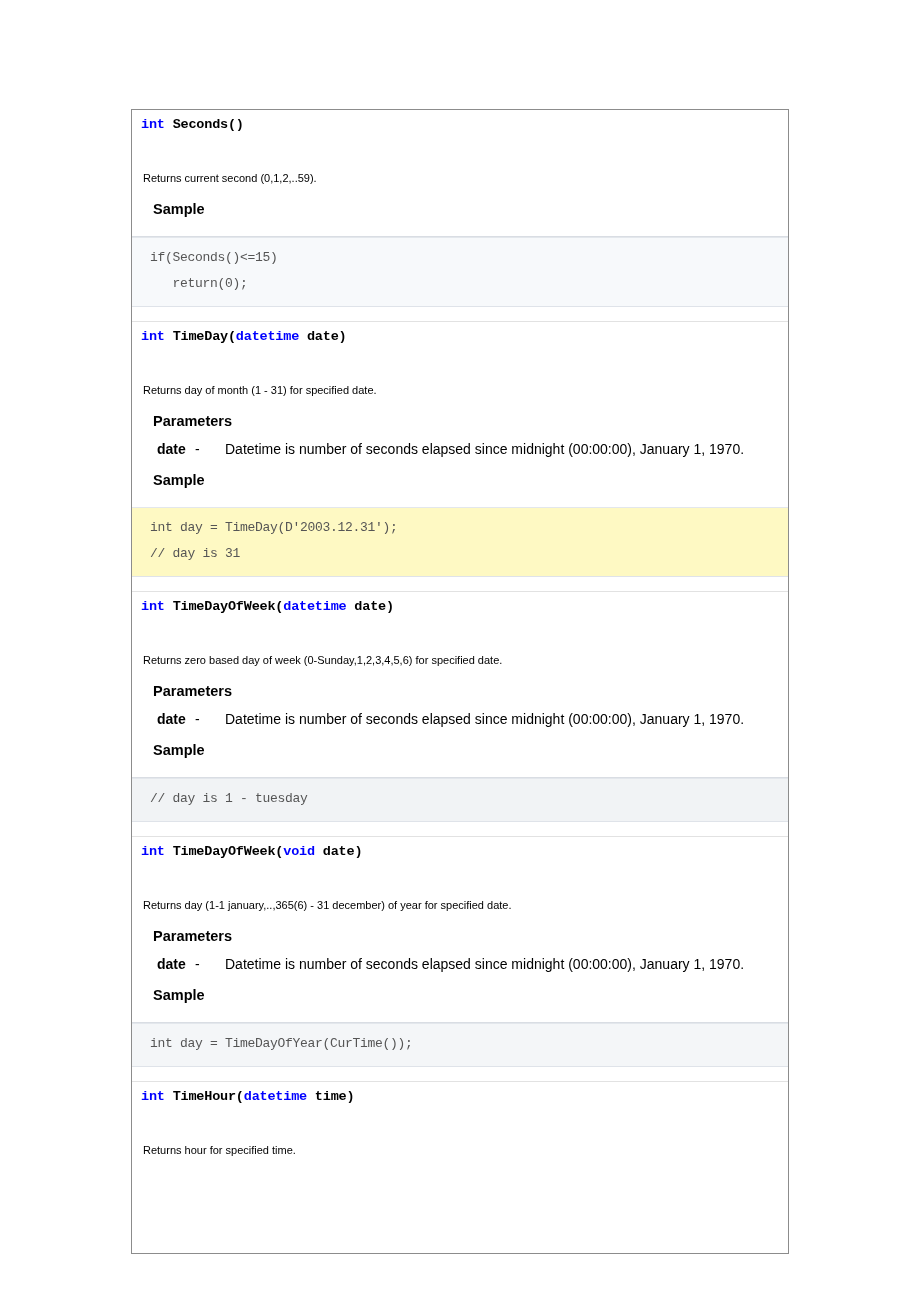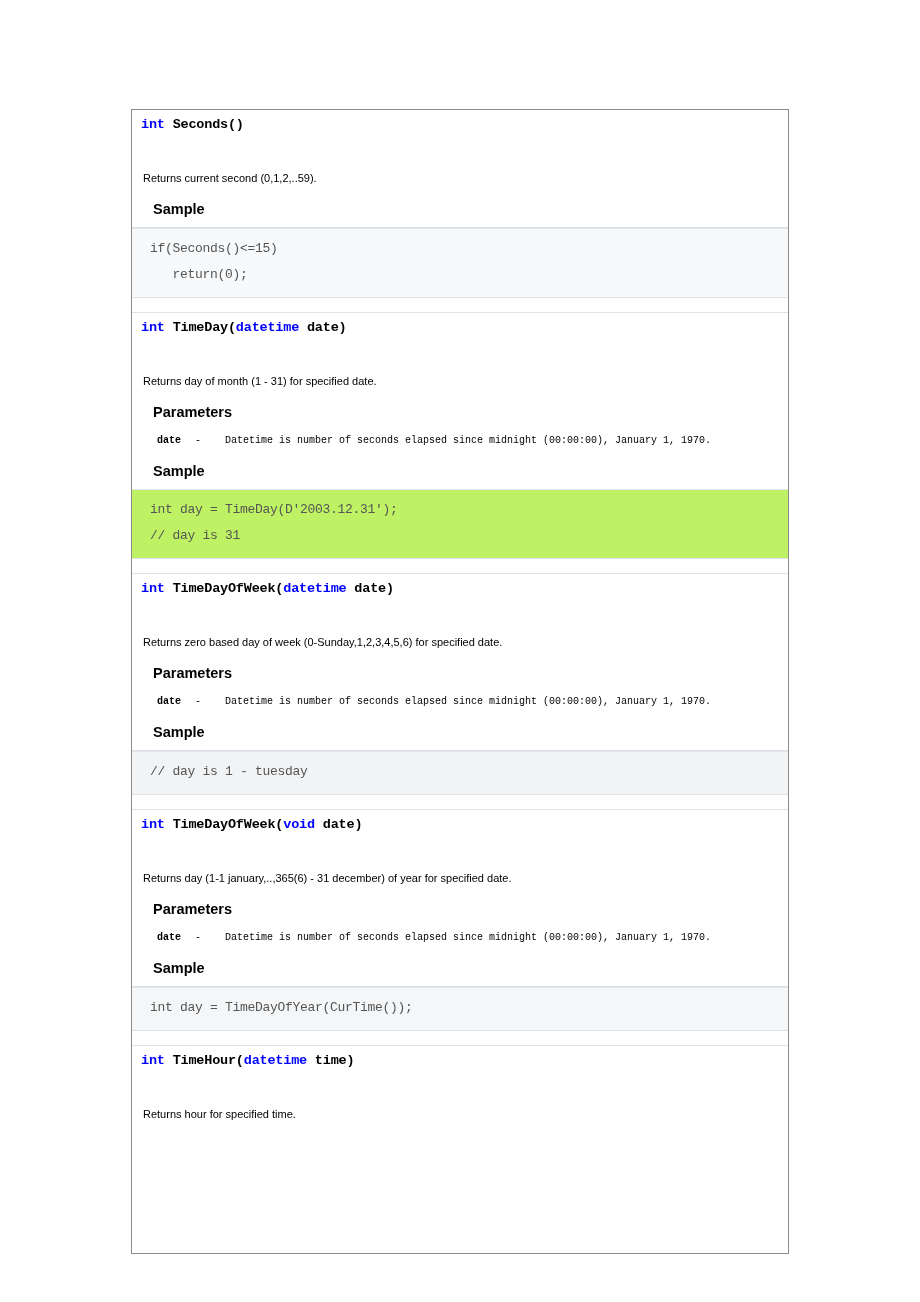--- a/index.html
+++ b/index.html
@@ -73,63 +73,62 @@
     padding-left: 21px;
     margin: 0;
     padding-top: 15px;
   }
 
   
   .param-row {
     padding-left: 25px;
     margin: 0;
     padding-top: 12px;
-    font-size: 10px;
+    font-size: 14px;
     line-height: 15px;
     color: #000000;
     white-space: nowrap;
-    font-family: Liberation Mono, monospace;
   }
   .param-name {
     font-weight: bold;
     display: inline-block;
     width: 38px;
   }
   .param-dash {
     display: inline-block;
     width: 30px;
   }
   .param-desc {
     display: inline;
   }
 
   
   .code-wrap {
-    margin-top: 9px;
+    margin-top: 18px;
   }
   .code-rule {
     height: 1px;
     background: #d9dde3;
     width: 100%;
   }
   .code-block {
     background: #f2f4f7;
     border-top: 1px solid #e3e7ec;
     border-bottom: 1px solid #dfe3e9;
     padding: 7px 0 9px 18px;
     margin: 0;
     font-family: "Liberation Mono", "DejaVu Sans Mono", monospace;
     font-size: 13px;
     line-height: 26px;
     color: #555555;
     white-space: pre;
     letter-spacing: -0.3px;
   }
   .code-block.tint-a { background: #f7f9fb; }
-  .code-block.tint-b { background: #bef264; }
+  .code-block.tint-b { background: #fef9c3; }
   .code-block.tint-c { background: #f1f3f5; }
   .code-block.tint-d { background: #f4f6f8; }
 
   .code-line { display: block; }
 
   
   .separator {
     height: 1px;
     background: #e2e2e2;
     width: 100%;

